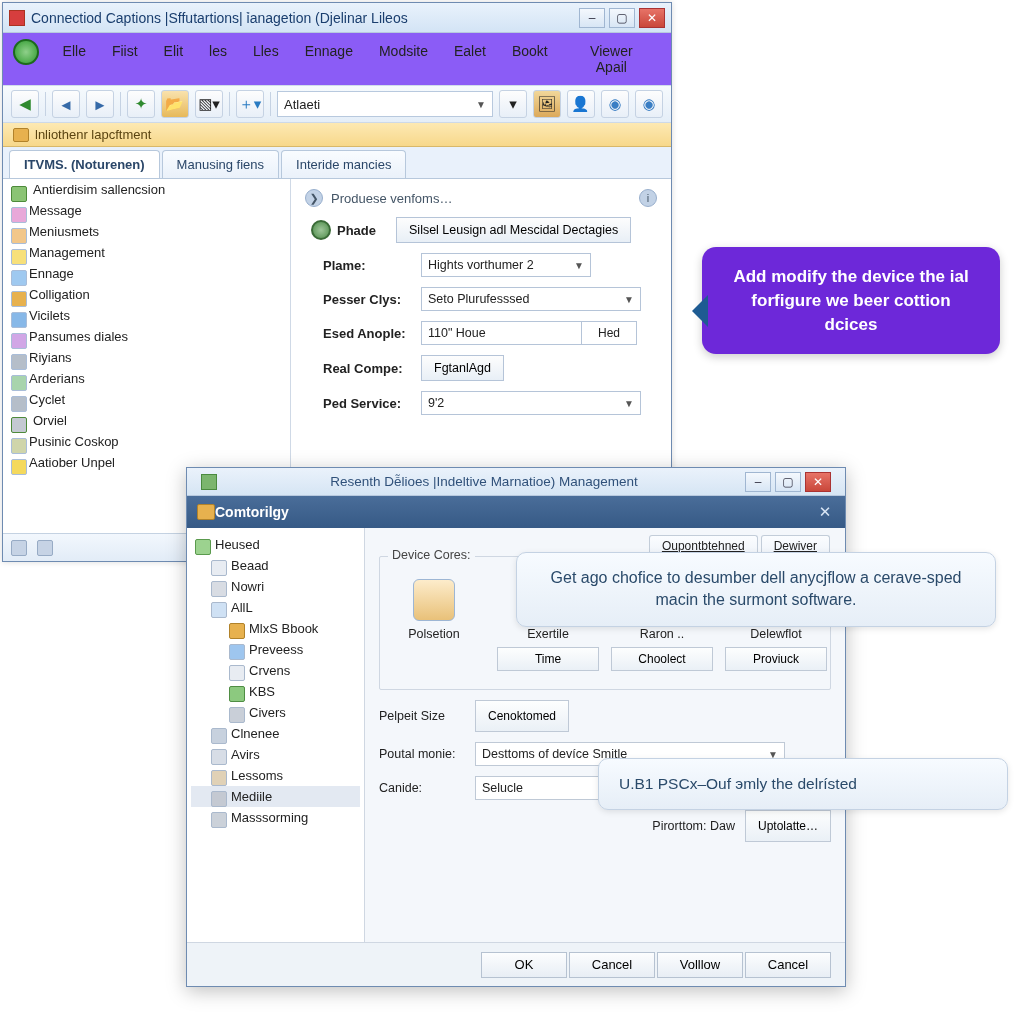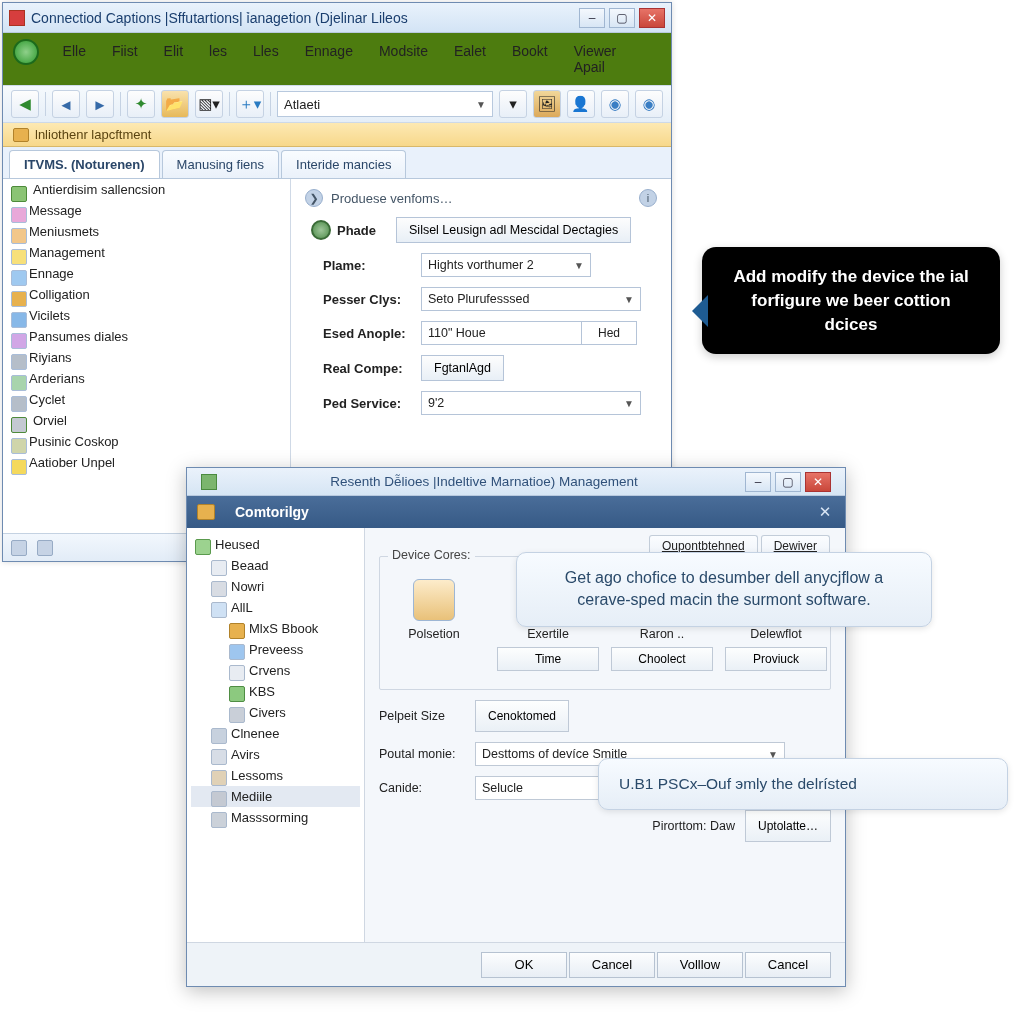--- a/index.html
+++ b/index.html
@@ -20,22 +20,23 @@
   .titlebar .title-text { flex: 1; font-size: 14px; color: #1a3e6e; }
   .win-controls { display: flex; gap: 4px; }
   .win-btn {
     width: 26px; height: 20px; display: flex; align-items: center; justify-content: center;
     background: linear-gradient(#f4f8fd,#d8e6f5); border: 1px solid #a0b6d1; font-size: 12px; color:#334;
     cursor: pointer;
   }
   .win-btn.close { background: linear-gradient(#e77367,#c9473a); color:#fff; border-color:#a33; }
 
   .menubar {
-    display: flex; gap: 2px; padding: 6px 10px; background:#4d7c0f;
+    display: flex; gap: 2px; padding: 6px 10px; background:#8b5cf6;
     border-bottom: 1px solid #d0dceb;
+    text-align: center;
   }
   .menubar .menu-globe {
     width: 26px; height: 26px; border-radius: 50%;
     background: radial-gradient(#8fd08a,#2f9a2f);
     border: 2px solid #1c6a1c; margin-right: 10px;
   }
   .menubar span.menu-item { padding: 4px 12px; font-size: 14px; color:#222; cursor:pointer; }
 
   .toolbar {
     display: flex; align-items: center; gap: 6px; padding: 4px 8px;
@@ -141,21 +142,21 @@
     border:1px solid #6e8bb1; background:#f4f7fb; box-shadow:0 4px 18px rgba(0,0,0,.25);
   }
   .titlebar-front{
     height:28px; display:flex; align-items:center; padding:0 14px;
     background:linear-gradient(#eaf2fb,#d6e5f4); border-bottom:1px solid #b8c9de;
   }
   .titlebar-front .icon{width:16px;height:16px;background:#7bb56e;border:1px solid #4a8a3f;margin-right:6px;}
   .titlebar-front .ttl{flex:1; text-align:center; font-size:13.5px; color:#30517a;}
   .bandbar-front{
     height:32px; background:linear-gradient(#4a6d99,#365a86);
-    color:#fff; display:flex; align-items:center; padding:0 10px; gap:20px;
+    color:#fff; display:flex; align-items:center; padding:0 10px; gap:0;
   }
   .bandbar-front .folder{width:18px;height:16px;background:#e7b14e;border:1px solid #b1822a;border-radius:2px;}
   .bandbar-front .label{font-weight:600; font-size:14px;}
   .bandbar-front .x{margin-left:auto;width:20px;height:20px;display:flex;align-items:center;justify-content:center;cursor:pointer;color:#d9e6f5;font-size:15px;}
 
   .content-front{display:flex; height:calc(100% - 28px - 32px - 44px);}
   .tree-front{width:206px; border-right:1px solid #cfd7e2; background:#fff; padding:6px 4px; overflow:auto;}
   .tree-front ul{list-style:none;}
   .tree-front li{padding:3px 0 3px 24px; position:relative; font-size:13px; cursor:pointer; white-space:nowrap;}
   .tree-front li::before{content:"";position:absolute;left:4px;top:5px;width:14px;height:14px;background:#d5dfec;border:1px solid #aab9cd;border-radius:2px;}
@@ -205,35 +206,35 @@
 
   .dlg-buttons{
     position:absolute;bottom:0;left:0;right:0;height:44px;
     border-top:1px solid #cfd7e2;background:#eef3f8;
     display:flex;align-items:center;justify-content:flex-end;gap:2px;padding:0 14px;
   }
   .dlg-btn{height:26px;width:86px;border:1px solid #b6c2d1;background:linear-gradient(#fcfdfe,#e8eef5);font-size:13px;cursor:pointer;}
 
   
   .callout{
-    position:absolute; background:#000000; color:#fff; font-size:17px; font-weight:600;
+    position:absolute; background:#6d28d9; color:#fff; font-size:17px; font-weight:600;
     border-radius:14px; padding:18px 24px; text-align:center; line-height:1.4;
     box-shadow:0 3px 10px rgba(0,0,0,.2);
   }
   .callout.c1{left:702px; top:247px; width:298px;}
   .callout.c1::before{
     content:""; position:absolute; left:-26px; top:48px;
     border:16px solid transparent; border-right-color:#1e5b92;
   }
   .callout-light{
     position:absolute; background:linear-gradient(#f7fbff,#e6eef7);
     border:1px solid #c4d2e3; border-radius:10px; padding:14px 20px;
     font-size:16px; color:#2a4a6a; line-height:1.4; box-shadow:0 2px 6px rgba(0,0,0,.1);
   }
-  .callout-light.c2{left:516px; top:552px; width:416px; text-align:center;}
+  .callout-light.c2{left:516px; top:552px; width:480px; text-align:center;}
   .callout-light.c3{left:598px; top:758px; width:410px; font-size:15.5px;}
 </style>
 </head>
 <body>
 
 <div class="win-back">
   <div class="titlebar">
     <div class="title-icon"></div>
     <div class="title-text">Connectiod Captions |Sffutartions| ỉanagetion (Djelinar Lileos</div>
     <div class="win-controls">

